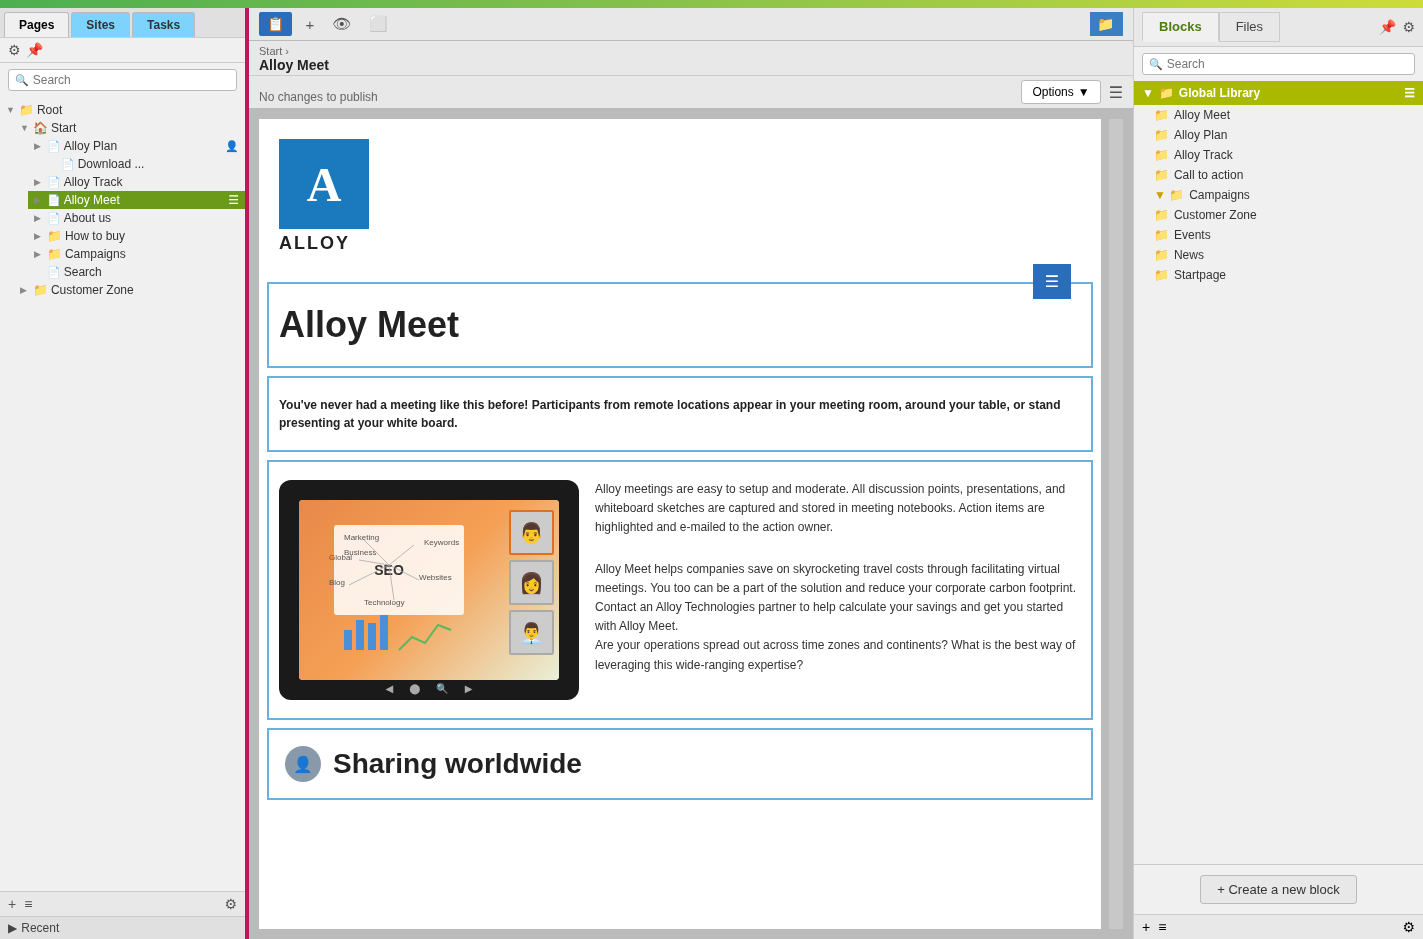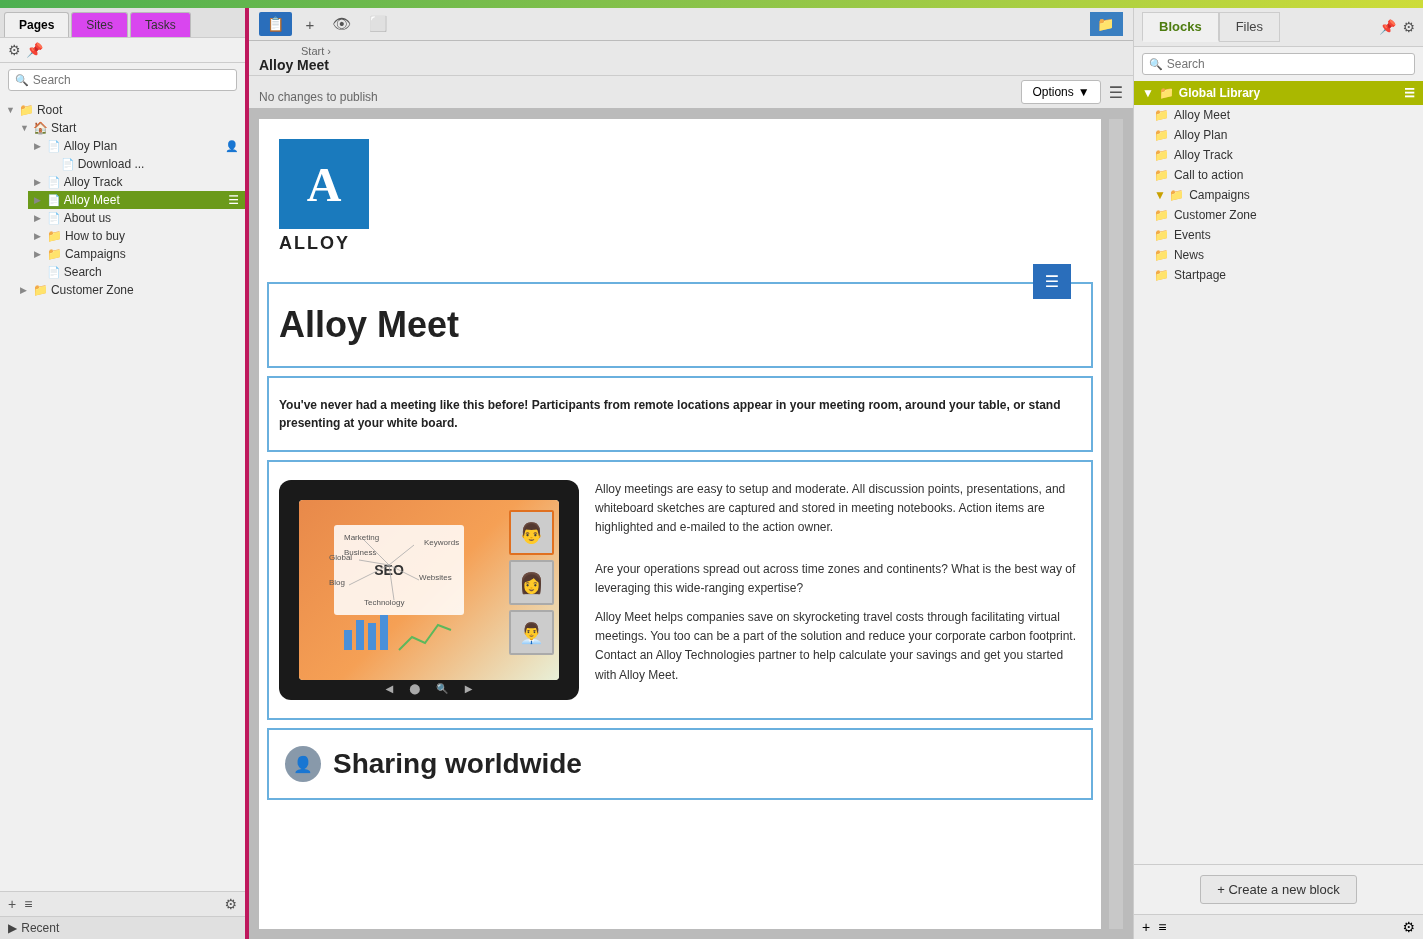--- a/index.html
+++ b/index.html
@@ -36,23 +36,24 @@
       padding-top: 4px;
       align-items: flex-end;
     }
 
     .left-tab {
       padding: 5px 14px;
       font-size: 12px;
       cursor: pointer;
       border: 1px solid #bbb;
       border-bottom: none;
-      background: #d946ef;
+      background: #7dd3fc;
       border-radius: 3px 3px 0 0;
       color: #333;
+      font-weight: bold;
     }
     .left-tab.active {
       background: #f0f0f0;
       font-weight: bold;
       color: #000;
     }
 
     .top-icons {
       display: flex;
       align-items: center;
@@ -162,21 +163,20 @@
     }
 
     .breadcrumb-area {
       padding: 4px 10px 2px;
       background: #e8e8e8;
       border-bottom: 1px solid #ccc;
     }
     .breadcrumb-text {
       font-size: 11px;
       color: #666;
-      margin-left: 42px;
     }
     .breadcrumb-title {
       font-size: 14px;
       font-weight: bold;
       color: #222;
     }
 
     .center-header-bar {
       display: flex;
       align-items: flex-end;
@@ -707,22 +707,22 @@
                 <div class="tablet-bottom-bar">
                   <span>◀</span>
                     <span>⬤</span>
                     <span>🔍</span>
                     <span>▶</span>
                 </div>
               </div>
 
               <div class="content-text-area">
                 <p style="margin-bottom:22px;">Alloy meetings are easy to setup and moderate. All discussion points, presentations, and whiteboard sketches are captured and stored in meeting notebooks. Action items are highlighted and e-mailed to the action owner.</p>
+                <p>Alloy Meet helps companies save on skyrocketing travel costs through facilitating virtual meetings. You too can be a part of the solution and reduce your corporate carbon footprint. Contact an Alloy Technologies partner to help calculate your savings and get you started with Alloy Meet.</p>
                 <p style="margin-bottom:10px;">Are your operations spread out across time zones and continents? What is the best way of leveraging this wide-ranging expertise?</p>
-                <p>Alloy Meet helps companies save on skyrocketing travel costs through facilitating virtual meetings. You too can be a part of the solution and reduce your corporate carbon footprint. Contact an Alloy Technologies partner to help calculate your savings and get you started with Alloy Meet.</p>
               </div>
             </div>
           </div>
 
           <div class="sharing-section">
             <div class="avatar-circle">👤</div>
             <h2 class="sharing-title">Sharing worldwide</h2>
           </div>
 
         </div>

